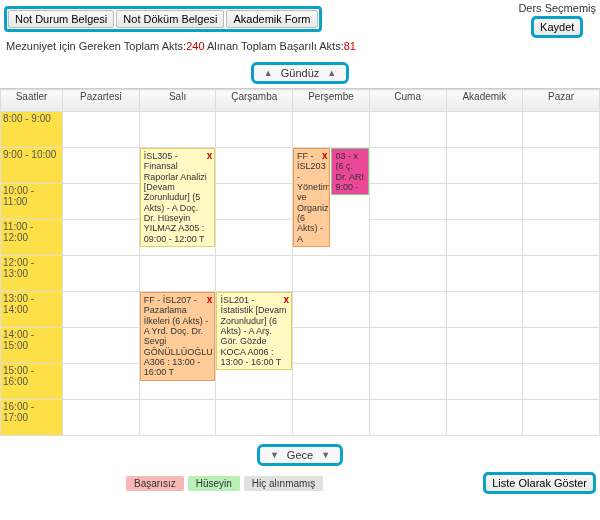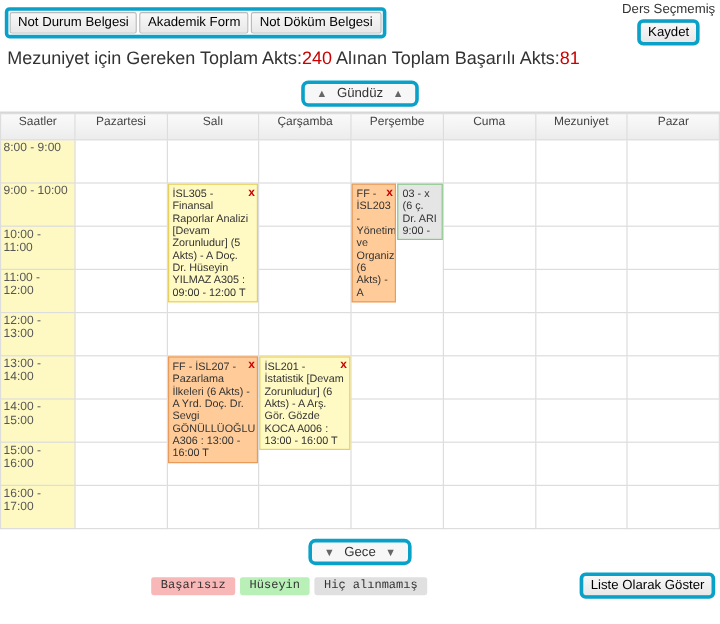--- a/index.html
+++ b/index.html
@@ -3,56 +3,56 @@
 <meta charset="utf-8">
 <style>
   * { box-sizing: border-box; margin: 0; padding: 0; }
   body { font-family: Arial, sans-serif; font-size: 11px; width: 600px; height: 520px; position: relative; background: #fff; color: #333; }
   .toolbar { display: flex; justify-content: space-between; align-items: center; padding: 2px 4px; gap: 43px; }
   .toolbar-left { display: flex; gap: 2px; }
   .btn { background: linear-gradient(#f8f8f8,#e8e8e8); border: 1px solid #bbb; border-radius: 2px; padding: 2px 6px; font-size: 11px; cursor: pointer; }
   .ring { outline: 3px solid #0aa1c9; outline-offset: -1px; border-radius: 3px; }
   .ring-group { border: 3px solid #0aa1c9; border-radius: 4px; padding: 1px; display: inline-flex; gap: 2px; }
   .toolbar-right { display: flex; align-items: center; gap: 4px; flex-direction: column; }
-  .status-line { padding: 2px 6px; font-size: 15px; }
+  .status-line { padding: 2px 6px; font-size: 11px; }
   .red { color: #c00; }
   .center-row { text-align: center; margin: 8px 0 4px; }
   .section-pill { display: inline-flex; align-items: center; gap: 8px; border: 3px solid #0aa1c9; border-radius: 6px; padding: 2px 10px; background: #f7f7f7; }
   .tri { font-size: 9px; color: #666; }
   .sched { border-top: 1px solid #ccc; }
   table { border-collapse: collapse; width: 100%; table-layout: fixed; }
   th, td { border: 1px solid #ddd; font-size: 10px; vertical-align: top; padding: 1px 2px; }
   th { background: linear-gradient(#fafafa,#ececec); font-weight: normal; text-align: center; height: 22px; color:#444; }
   th:first-child { width: 62px; }
-  td.hour { background: #fef9c3; color: #555; height: 36px; }
+  td.hour { background: #fde047; color: #555; height: 36px; }
   .block { position: relative; padding: 2px 3px; font-size: 9px; line-height: 1.15; overflow: hidden; height: 100%; }
   .yellow { background: #fff9c4; border: 1px solid #e8d060; }
   .orange { background: #ffcc99; border: 1px solid #e89b5a; }
-  .green { background: #e5e5e5; border: 1px solid #8ac88a; }
+  .green { background: #ec4899; border: 1px solid #8ac88a; }
   .xbtn { position: absolute; top: 1px; right: 2px; color: #c00; font-weight: bold; font-size: 10px; cursor: pointer; }
   .legend-row { display: flex; justify-content: space-between; align-items: center; padding: 4px 6px; }
   .legend { display: flex; gap: 4px; margin-left: 120px; }
-  .tag { padding: 2px 8px; border-radius: 2px; font-size: 10px; font-family: Liberation Mono, monospace; }
+  .tag { padding: 2px 8px; border-radius: 2px; font-size: 10px; }
   .tag-r { background: #f8b8b8; }
   .tag-g { background: #b8f0b8; }
   .tag-gray { background: #e0e0e0; }
   .bottom-btns { display: flex; gap: 2px; }
   
   .subcols { display: flex; gap: 1px; height: 100%; }
   .subcols > div { flex: 1; }
 </style>
 </head>
 <body>
 
 <div class="toolbar">
   <div class="toolbar-left">
     <span class="ring-group">
       <button class="btn">Not Durum Belgesi</button>
+      <button class="btn">Not Döküm Belgesi</button>
       <button class="btn">Akademik Form</button>
-      <button class="btn">Not Döküm Belgesi</button>
     </span>
   </div>
   <div class="toolbar-right">
     <span>Ders Seçmemiş</span>
     <button class="btn ring">Kaydet</button>
   </div>
 </div>
 
 <div class="status-line">
   <span>Mezuniyet için Gereken Toplam Akts:</span><span class="red">240</span><span> Alınan Toplam Başarılı Akts:</span><span class="red">81</span>
@@ -69,21 +69,21 @@
 <div class="sched">
 <table>
   <tbody>
         <tr>
     <th>Saatler</th>
     <th>Pazartesi</th>
     <th>Salı</th>
     <th>Çarşamba</th>
     <th>Perşembe</th>
     <th>Cuma</th>
-    <th>Mezuniyet</th>
+    <th>Akademik</th>
     <th>Pazar</th>
   </tr>
   <tr>
     <td class="hour">8:00 - 9:00</td>
     <td></td>
           <td></td>
           <td></td>
           <td></td>
           <td></td>
           <td></td>

